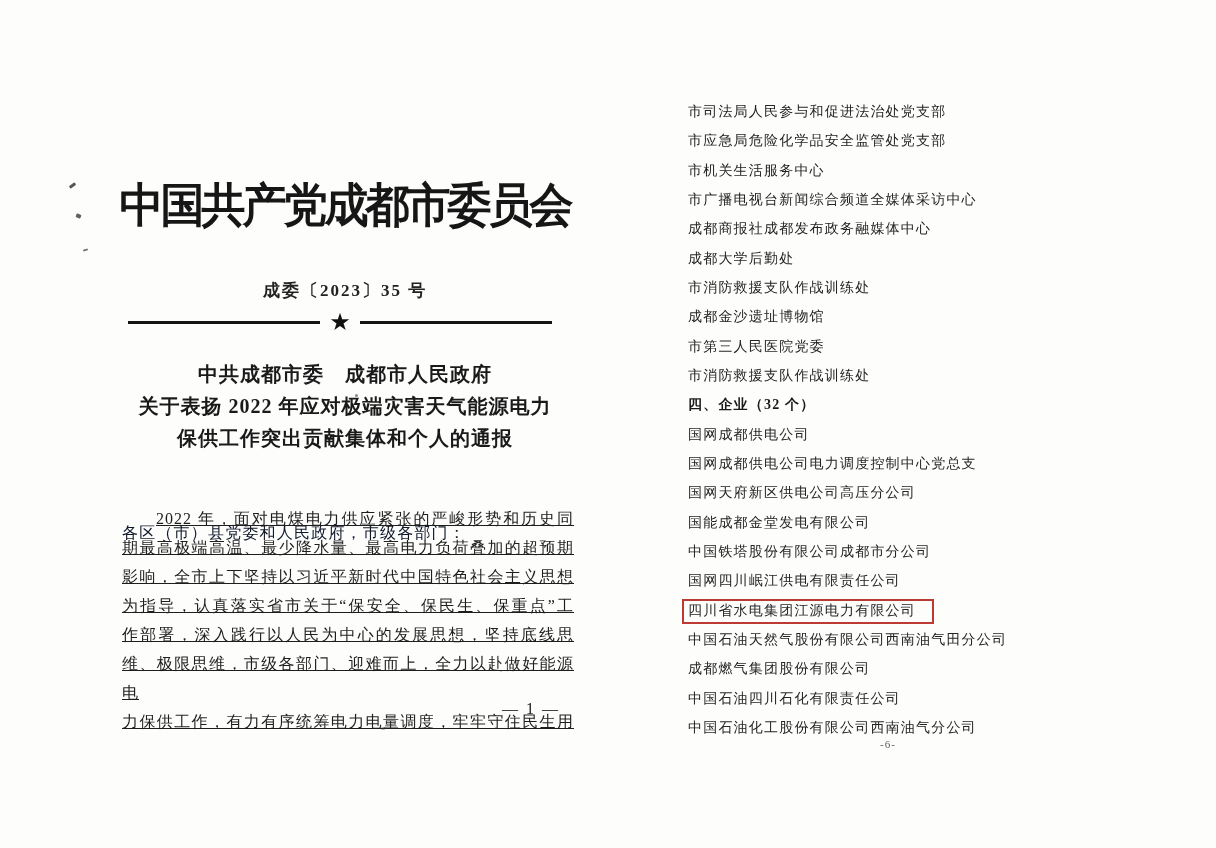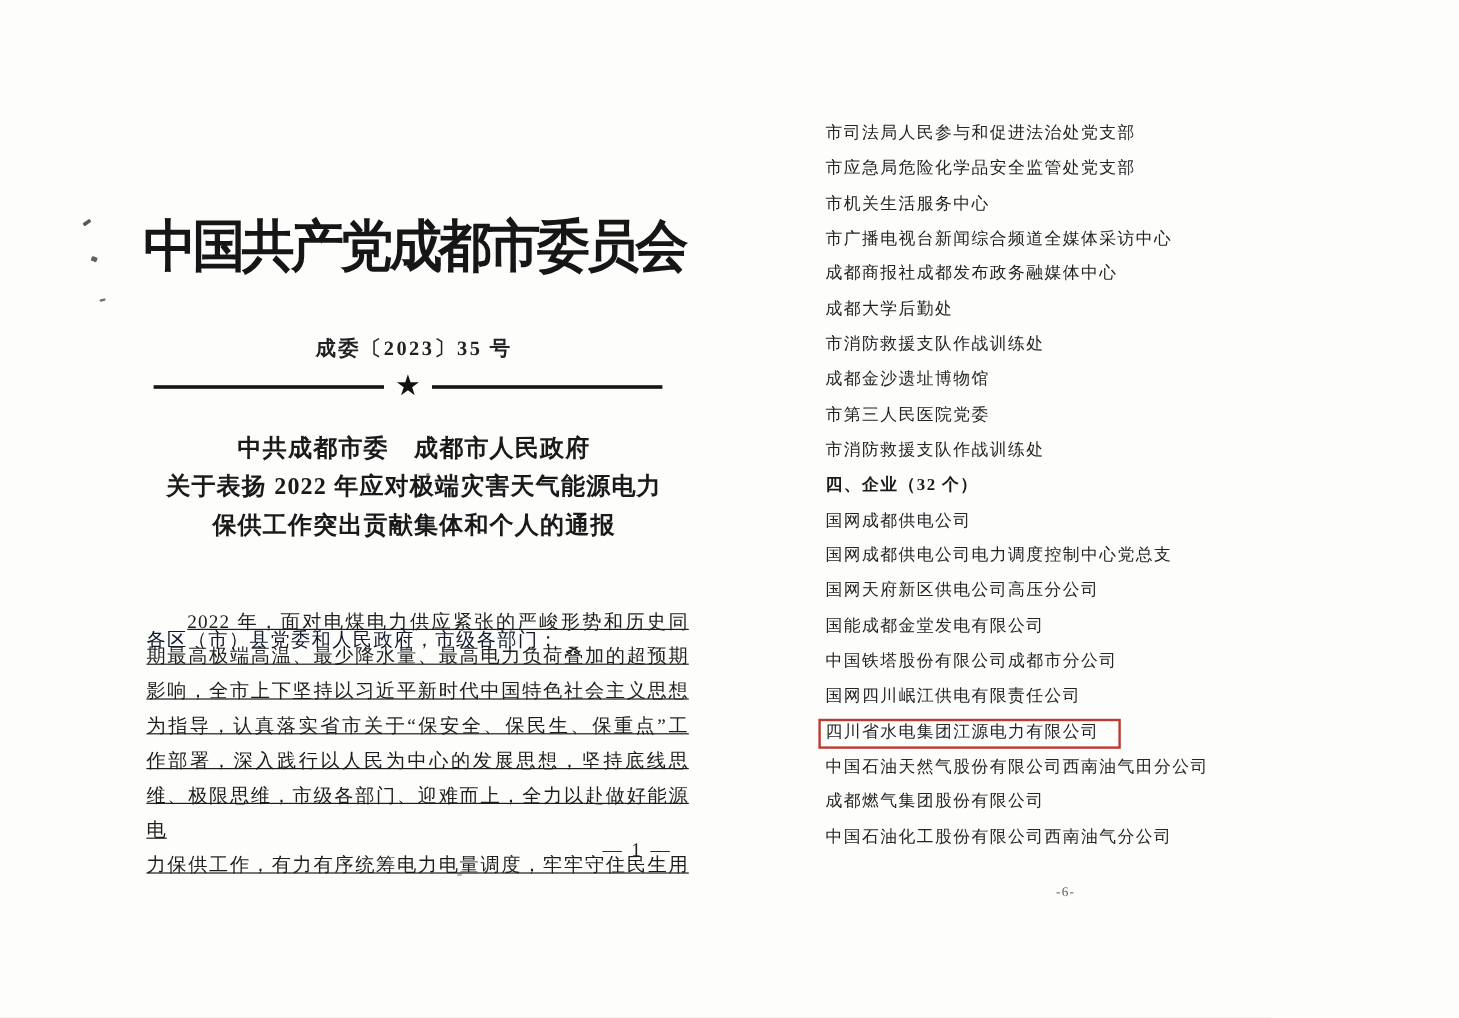--- a/index.html
+++ b/index.html
@@ -150,20 +150,21 @@
       <div class="r-row">国网成都供电公司电力调度控制中心党总支</div>
       <div class="r-row">国网天府新区供电公司高压分公司</div>
       <div class="r-row">国能成都金堂发电有限公司</div>
       <div class="r-row">中国铁塔股份有限公司成都市分公司</div>
       <div class="r-row">国网四川岷江供电有限责任公司</div>
       <div class="r-row">
         <span class="boxed">四川省水电集团江源电力有限公司</span>
       </div>
       <div class="r-row">中国石油天然气股份有限公司西南油气田分公司</div>
       <div class="r-row">成都燃气集团股份有限公司</div>
+      <div class="r-row">中国石油四川石化有限责任公司</div>
       <div class="r-row">中国石油化工股份有限公司西南油气分公司</div>
     </div>
 
     <div class="pagenum-right">-6-</div>
   </section>
 
   <div class="speck speck-1"></div>
   <div class="speck speck-2"></div>
   <div class="speck speck-3"></div>
   <div class="speck speck-4"></div>

